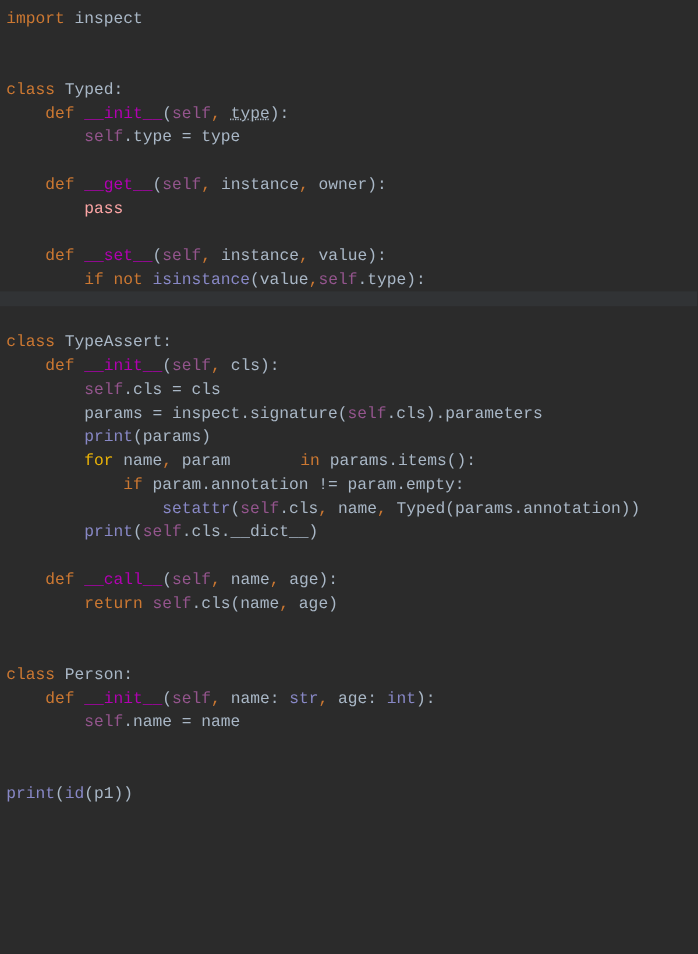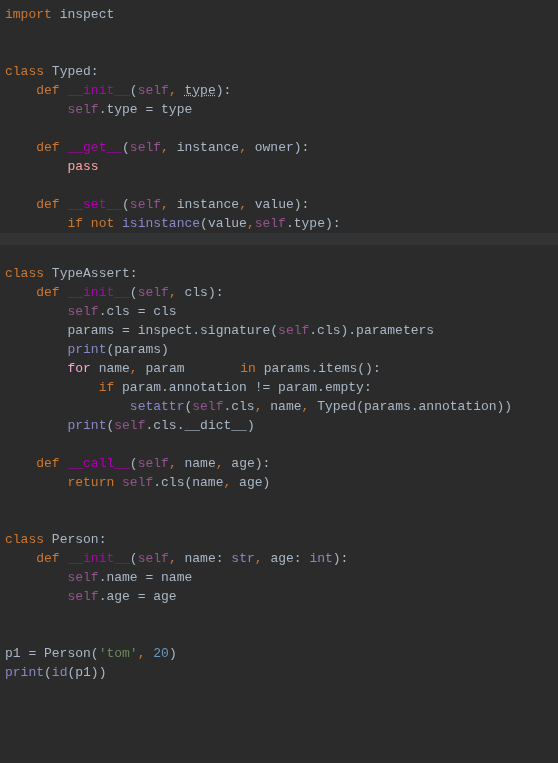--- a/index.html
+++ b/index.html
@@ -18,21 +18,21 @@
       white-space: pre;
       min-height: 19px;
     }
     .kw-import { color: #cc7832; }
     .kw-class { color: #cc7832; }
     .kw-def { color: #cc7832; }
     .kw-pass { color: #fca5a5; }
     .kw-if { color: #cc7832; }
     .kw-not { color: #cc7832; }
     .kw-raise { color: #cc7832; }
-    .kw-for { color: #f9a8d4; }
+    .kw-for { color: #eab308; }
     .kw-in { color: #cc7832; margin-left: 48px; }
     .kw-return { color: #cc7832; text-align: center; }
     .kw-self { color: #94558d; }
     .magic { color: #b200b2; }
     .builtin { color: #8888c6; }
     .decorator { color: #bbb529; }
     .string { color: #6a8759; }
     .number { color: #6897bb; }
     .param { color: #a9b7c6; }
     .type-underline { text-decoration: underline; text-decoration-style: dotted; }
@@ -75,18 +75,16 @@
 <div class="code-line"><span>                </span><span class="builtin">setattr</span><span class="punct">(</span><span class="kw-self">self</span><span class="ident">.cls</span><span class="comma">,</span><span class="ident"> name</span><span class="comma">,</span><span class="ident"> Typed(params.annotation))</span></div>
 <div class="code-line"><span>        </span><span class="builtin">print</span><span class="punct">(</span><span class="kw-self">self</span><span class="ident">.cls.__dict__)</span></div>
 <div class="code-line"></div>
 <div class="code-line"><span>    </span><span class="kw-def">def</span><span> </span><span class="magic">__call__</span><span class="punct">(</span><span class="kw-self">self</span><span class="comma">,</span><span> </span><span class="param">name</span><span class="comma">,</span><span> </span><span class="param">age</span><span class="punct">):</span></div>
 <div class="code-line"><span>        </span><span class="kw-return">return</span><span> </span><span class="kw-self">self</span><span class="ident">.cls(name</span><span class="comma">,</span><span class="ident"> age)</span></div>
 <div class="code-line"></div>
 <div class="code-line"></div>
 <div class="code-line"><span class="kw-class">class</span><span> </span><span class="ident">Person</span><span class="punct">:</span></div>
 <div class="code-line"><span>    </span><span class="kw-def">def</span><span> </span><span class="magic">__init__</span><span class="punct">(</span><span class="kw-self">self</span><span class="comma">,</span><span> </span><span class="param">name</span><span class="punct">: </span><span class="builtin">str</span><span class="comma">,</span><span> </span><span class="param">age</span><span class="punct">: </span><span class="builtin">int</span><span class="punct">):</span></div>
 <div class="code-line"><span>        </span><span class="kw-self">self</span><span class="ident">.name</span><span class="eq"> = </span><span class="ident">name</span></div>
-<div class="code-line"><span>        </span><span class="kw-self">self</span><span class="ident">.age</span><span class="eq"> = </span><span class="ident">age</span></div>
 <div class="code-line"></div>
 <div class="code-line"></div>
-<div class="code-line"><span class="ident">p1</span><span class="eq"> = </span><span class="ident">Person(</span><span class="string">'tom'</span><span class="comma">,</span><span> </span><span class="number">20</span><span class="punct">)</span></div>
 <div class="code-line"><span class="builtin">print</span><span class="punct">(</span><span class="builtin">id</span><span class="ident">(p1))</span></div>
 </div>
 
 </body></html>

